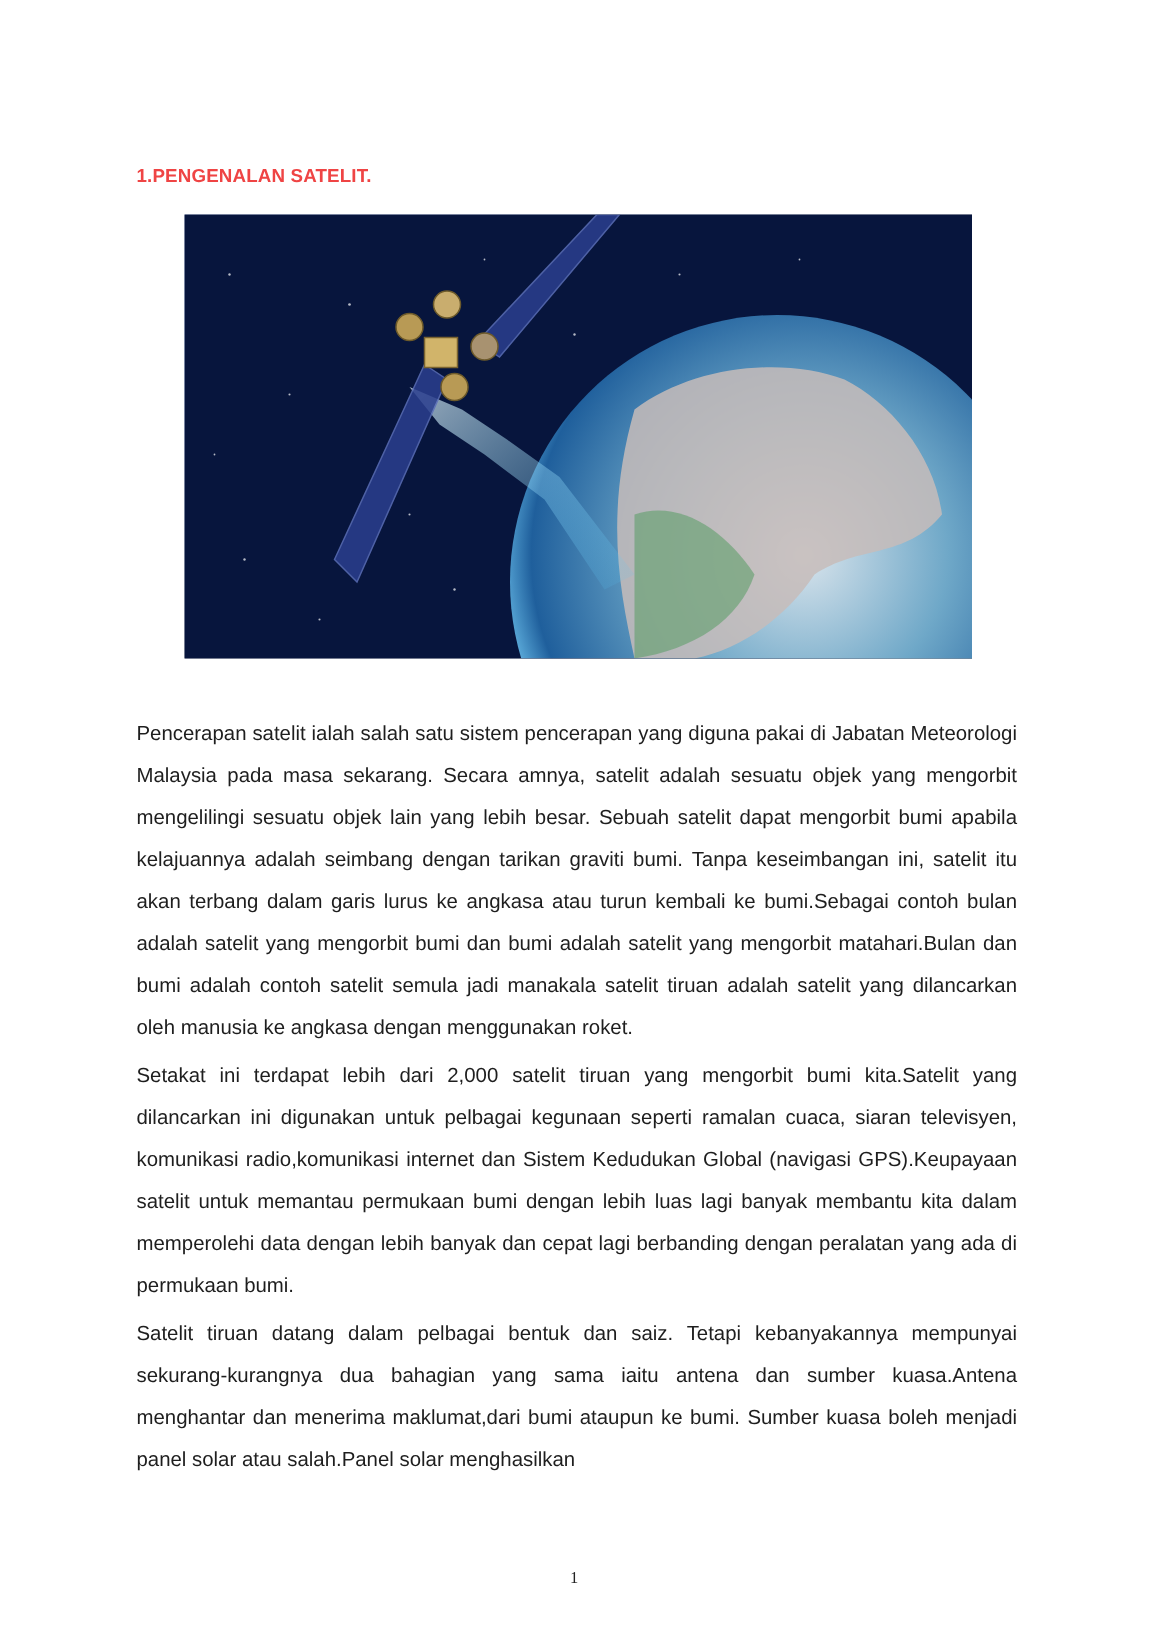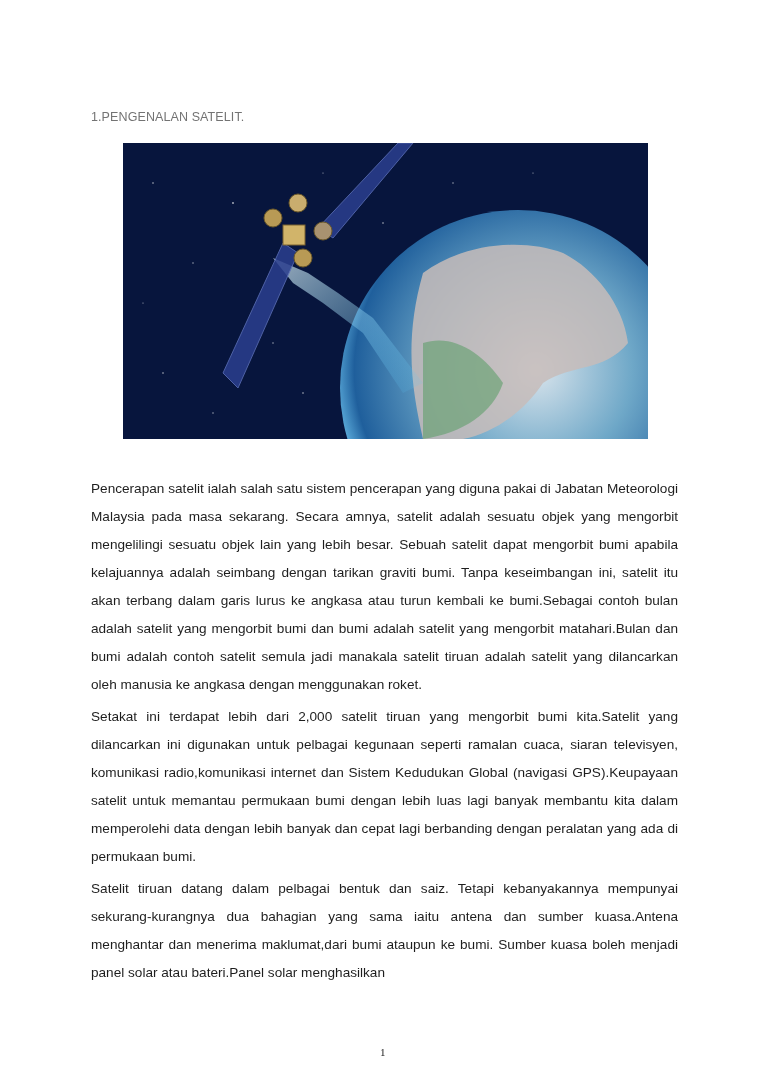--- a/index.html
+++ b/index.html
@@ -1,18 +1,18 @@
 <!DOCTYPE html>
 <html><head>
 <meta charset="utf-8">
 <style>
   html, body { margin: 0; padding: 0; background: #ffffff; }
   body { width: 768px; height: 1087px; position: relative; overflow: hidden; font-family: "Liberation Sans", sans-serif; color: #1a1a1a; }
   .page { position: absolute; left: 0; top: 0; width: 768px; height: 1087px; background: #fff; }
-  .heading { position: absolute; left: 91px; top: 110px; font-size: 12.5px; font-weight: normal; letter-spacing: 0.1px; color: #737373; }
+  .heading { position: absolute; left: 91px; top: 110px; font-size: 12.5px; font-weight: bold; letter-spacing: 0.1px; color: #ef4444; }
   .figure { position: absolute; left: 123px; top: 143px; width: 525px; height: 296px; overflow: hidden;
     background: radial-gradient(ellipse at 20% 30%, #1d3a78 0%, #0d1f4d 45%, #050c26 100%); }
   .figure svg { display: block; }
   .body-text { position: absolute; left: 91px; width: 587px; font-size: 13.6px; line-height: 28px; text-align: justify; color: #1e1e1e; margin-top: 20px; }
   .body-text p { margin: 0 0 4px 0; }
   #p1 { top: 455px; }
   .page-number { position: absolute; left: 380px; top: 1046px; font-size: 11px; color: #222; font-family: "Liberation Serif", serif; }
 </style>
 </head>
 <body>
@@ -70,17 +70,17 @@
         <circle cx="175" cy="60" r="9" fill="#c9ad6e" stroke="#6d5a2a"></circle>
         <circle cx="200" cy="88" r="9" fill="#a89270" stroke="#6d5a2a"></circle>
         <circle cx="180" cy="115" r="9" fill="#b89a55" stroke="#6d5a2a"></circle>
       </g>
     </svg>
   </div>
 
   <div class="body-text" id="p1">
     <p>Pencerapan satelit ialah salah satu sistem pencerapan yang diguna pakai di Jabatan Meteorologi Malaysia pada masa sekarang. Secara amnya, satelit adalah sesuatu objek yang mengorbit mengelilingi sesuatu objek lain yang lebih besar. Sebuah satelit dapat mengorbit bumi apabila kelajuannya adalah seimbang dengan tarikan graviti bumi. Tanpa keseimbangan ini, satelit itu akan terbang dalam garis lurus ke angkasa atau turun kembali ke bumi.Sebagai contoh bulan adalah satelit yang mengorbit bumi dan bumi adalah satelit yang mengorbit matahari.Bulan dan bumi adalah contoh satelit semula jadi manakala satelit tiruan adalah satelit yang dilancarkan oleh manusia ke angkasa dengan menggunakan roket.</p>
     <p>Setakat ini terdapat lebih dari 2,000 satelit tiruan yang mengorbit bumi kita.Satelit yang dilancarkan ini digunakan untuk pelbagai kegunaan seperti ramalan cuaca, siaran televisyen, komunikasi radio,komunikasi internet dan Sistem Kedudukan Global (navigasi GPS).Keupayaan satelit untuk memantau permukaan bumi dengan lebih luas lagi banyak membantu kita dalam memperolehi data dengan lebih banyak dan cepat lagi berbanding dengan peralatan yang ada di permukaan bumi.</p>
-    <p>Satelit tiruan datang dalam pelbagai bentuk dan saiz. Tetapi kebanyakannya mempunyai sekurang-kurangnya dua bahagian yang sama iaitu antena dan sumber kuasa.Antena menghantar dan menerima maklumat,dari bumi ataupun ke bumi. Sumber kuasa boleh menjadi panel solar atau bateri.Panel solar menghasilkan</p>
+    <p>Satelit tiruan datang dalam pelbagai bentuk dan saiz. Tetapi kebanyakannya mempunyai sekurang-kurangnya dua bahagian yang sama iaitu antena dan sumber kuasa.Antena menghantar dan menerima maklumat,dari bumi ataupun ke bumi. Sumber kuasa boleh menjadi panel solar atau salah.Panel solar menghasilkan</p>
   </div>
 
   <div class="page-number">1</div>
 </div>
 
 </body></html>

